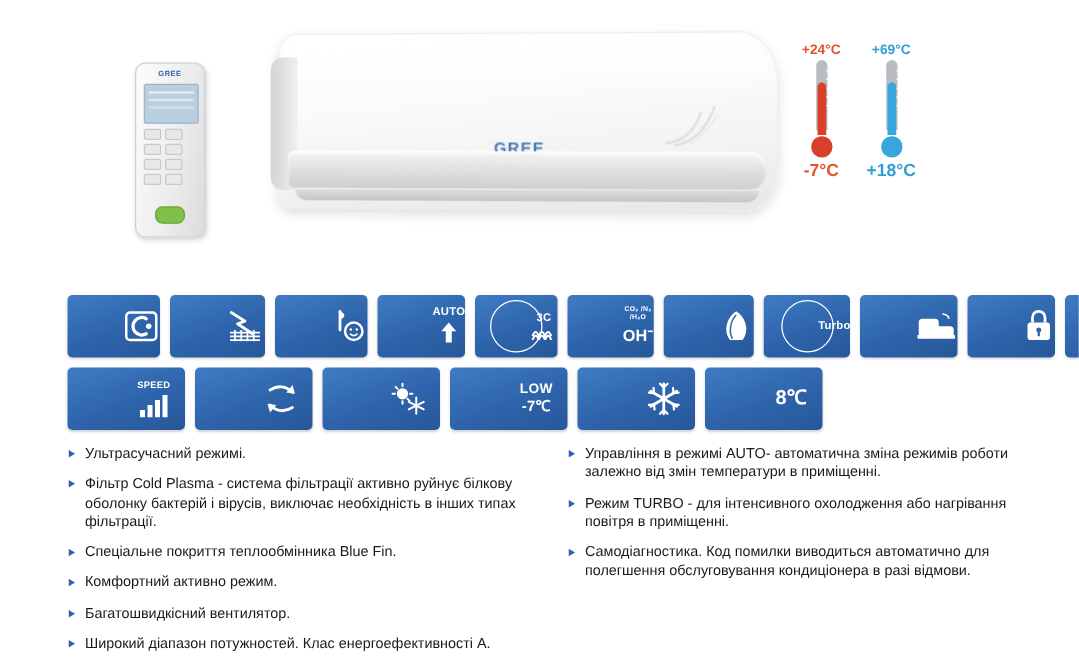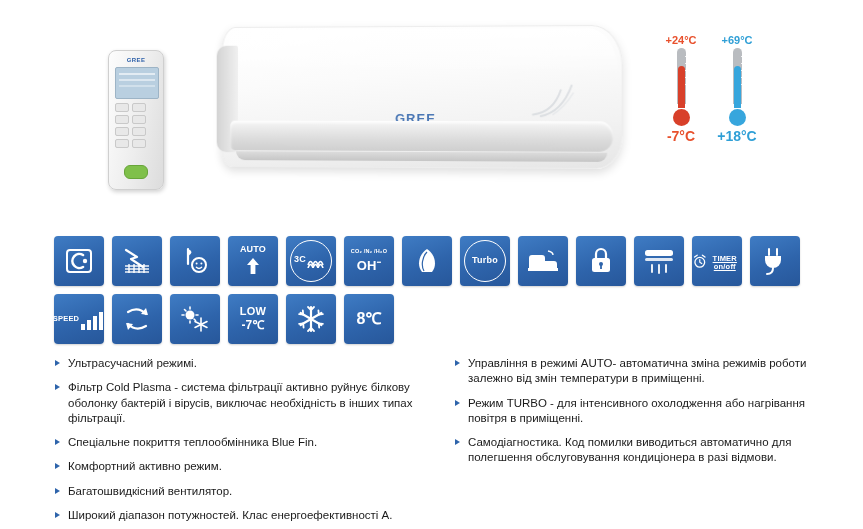--- a/index.html
+++ b/index.html
@@ -140,21 +140,21 @@
   .ac-swirl {
     position:absolute;
     right: 44px; top: 54px;
     width: 46px; height: 38px;
     opacity:.55;
   }
 
   
   .thermos {
     position: absolute;
-    right: 80px;
+    right: 104px;
     top: 34px;
     width: 130px;
     height: 130px;
   }
   .thermo {
     position: absolute;
     top: 0;
     width: 56px;
     text-align: center;
   }
@@ -232,20 +232,21 @@
     height: 50px;
     border-radius: 4px;
     background: linear-gradient(160deg,#3f7cc4 0%,#2e64ab 55%,#27579a 100%);
     color: #ffffff;
     position: relative;
     display: flex;
     align-items: center;
     justify-content: center;
     text-align: center;
     box-shadow: 0 1px 2px rgba(0,0,0,0.18);
+    padding-left: 44px;
   }
   .icon-tile svg { display:block; }
   .icon-text {
     font-size: 9px;
     font-weight: bold;
     line-height: 1.05;
     letter-spacing: .2px;
   }
   .ring {
     position:absolute;
@@ -405,21 +406,21 @@
       <div style="display:flex;flex-direction:column;align-items:center;">
         <span class="icon-text">AUTO</span>
         <svg width="22" height="22" viewBox="0 0 22 22" style="margin-top:1px">
           <path d="M11 3 L17 10 L13.4 10 L13.4 19 L8.6 19 L8.6 10 L5 10 Z" fill="#fff"></path>
         </svg>
       </div>
     </div>
 
     <div class="icon-tile">
       <div class="ring"></div>
-      <div style="position:relative;display:flex;flex-direction:row;">
+      <div style="position:relative;display:flex;flex-direction:column;align-items:center;">
         <span class="icon-text">3C</span>
         <svg width="22" height="12" viewBox="0 0 22 12" style="margin-top:1px">
           <path d="M2 9 q2.5 -7 5 0 q2.5 -7 5 0 q2.5 -7 5 0" stroke="#fff" stroke-width="1.6" fill="none"></path>
           <path d="M2 12 q2.5 -7 5 0 q2.5 -7 5 0 q2.5 -7 5 0" stroke="#fff" stroke-width="1.6" fill="none"></path>
         </svg>
       </div>
     </div>
 
     <div class="icon-tile">
       <div style="display:flex;flex-direction:column;align-items:center;line-height:1;">
@@ -487,21 +488,21 @@
         <path d="M4 10 L20 10 L20 14 a8 8 0 0 1 -16 0 Z" fill="#fff"></path>
         <path d="M12 22 q0 6 -6 6" stroke="#fff" stroke-width="2" fill="none" stroke-linecap="round"></path>
       </svg>
     </div>
 
   </div>
 
   <div class="icon-row">
 
     <div class="icon-tile">
-      <div style="display:flex;flex-direction:row;align-items:center;">
+      <div style="display:flex;flex-direction:column;align-items:center;">
         <span class="icon-text" style="font-size:7.5px;">SPEED</span>
         <svg width="26" height="20" viewBox="0 0 26 20" style="margin-top:2px">
           <rect x="2" y="14" width="4" height="6" fill="#fff"></rect>
           <rect x="8" y="10" width="4" height="10" fill="#fff"></rect>
           <rect x="14" y="6" width="4" height="14" fill="#fff"></rect>
           <rect x="20" y="2" width="4" height="18" fill="#fff"></rect>
         </svg>
       </div>
     </div>
 

